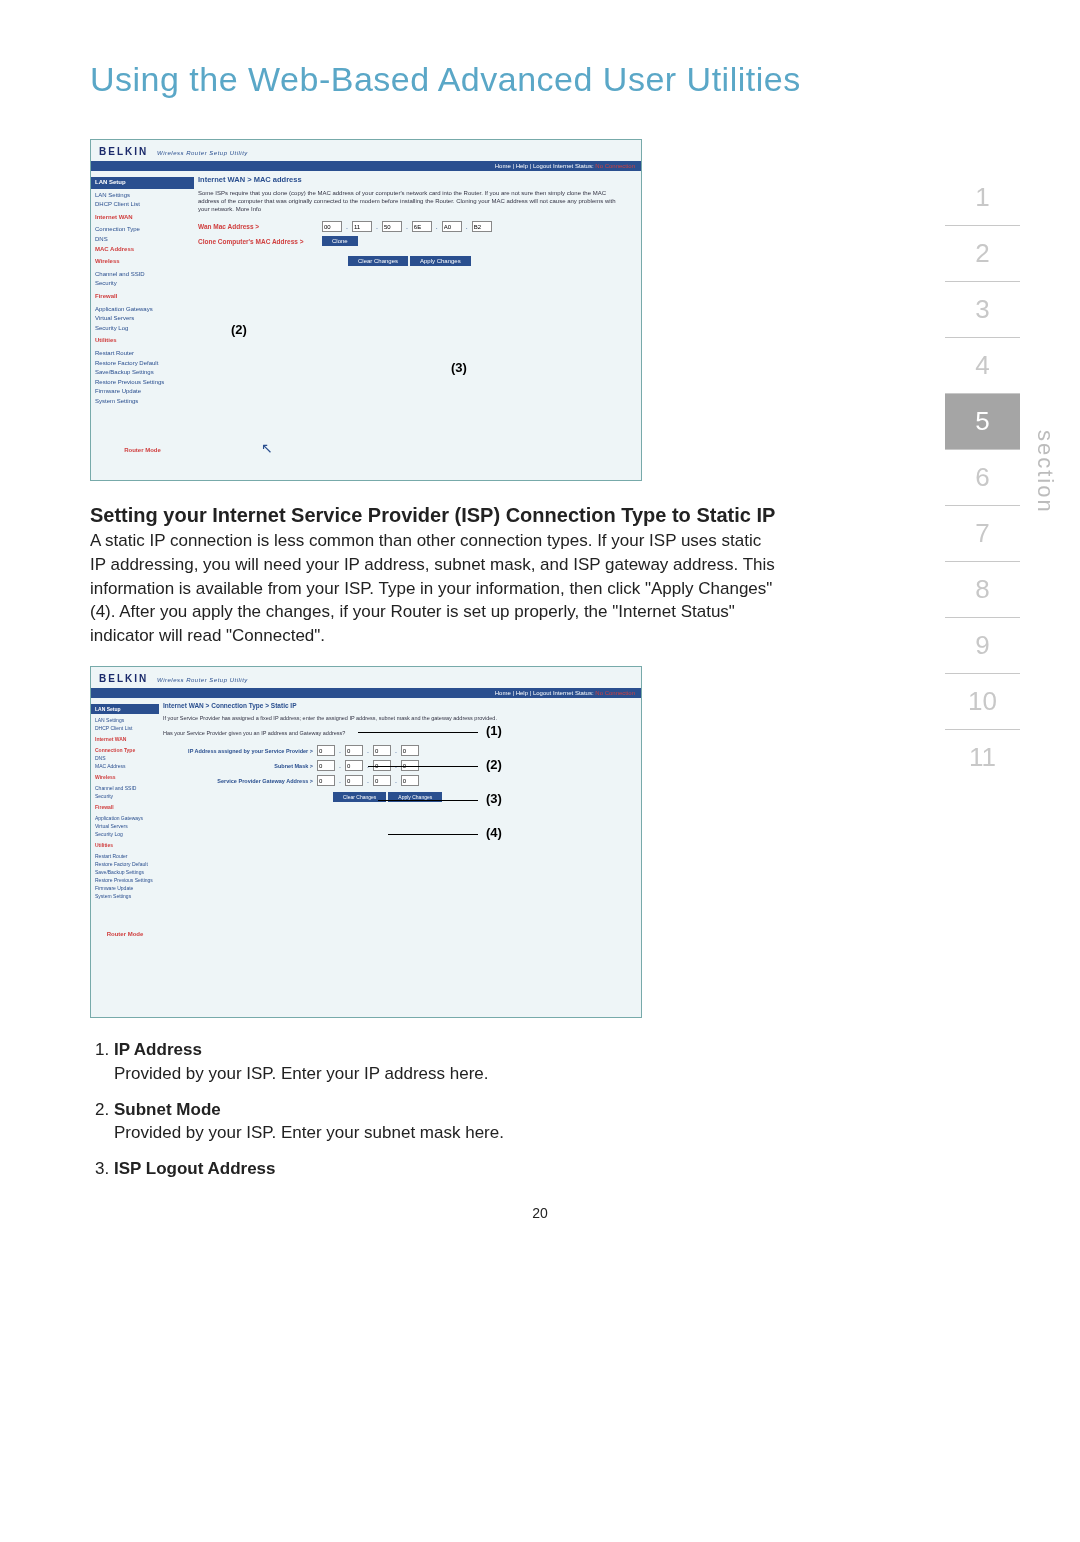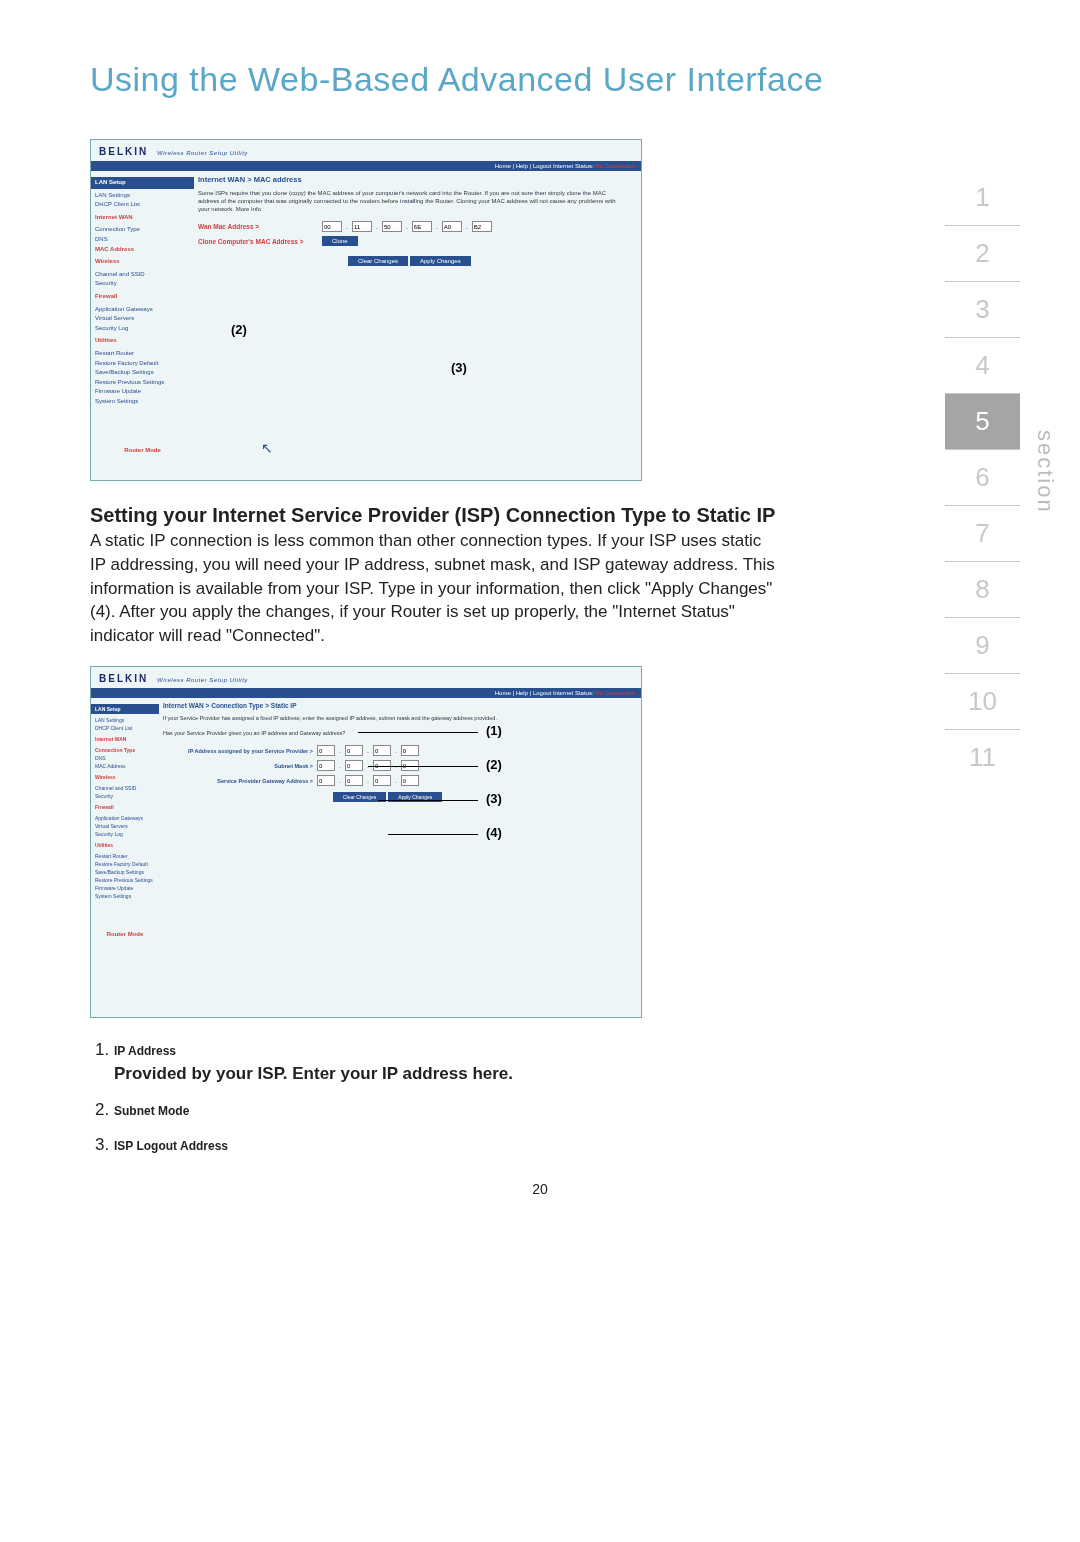--- a/index.html
+++ b/index.html
@@ -191,34 +191,34 @@
   .para-heading {
     font-weight: bold;
     margin-top: 14px;
     font-size: 20px;
   }
   ol.defs {
     margin: 14px 0 0 0;
     padding-left: 24px;
   }
   ol.defs li { margin-bottom: 12px; }
-  ol.defs .t { font-weight: bold; font-size: 12px; }
-  ol.defs .d { font-weight: bold; }
+  ol.defs .t { font-weight: bold; font-size: 17px; }
+  ol.defs .d { font-weight: normal; }
 
   .page-num {
     text-align: center;
     font-size: 14px;
     margin-top: 24px;
   }
   .nc { color:#d04040; }
 </style>
 </head>
 <body>
 
-<div class="page-title">Using the Web-Based Advanced User Interface</div>
+<div class="page-title">Using the Web-Based Advanced User Utilities</div>
 
 <div class="side-nav">
   <div class="num">1</div>
   <div class="num">2</div>
   <div class="num">3</div>
   <div class="num">4</div>
   <div class="num active">5</div>
   <div class="num">6</div>
   <div class="num">7</div>
   <div class="num">8</div>
@@ -380,20 +380,21 @@
 </div>
 
 <div class="para-block">
   <ol class="defs">
     <li>
       <span class="t">IP Address</span><br>
       <span class="d">Provided by your ISP. Enter your IP address here.</span>
     </li>
     <li>
       <span class="t">Subnet Mode</span><br>
+      <span class="d">Provided by your ISP. Enter your subnet mask here.</span>
     </li>
     <li>
       <span class="t">ISP Logout Address</span><br>
     </li>
   </ol>
 </div>
 
 <div class="page-num">20</div>
 
 </body></html>

